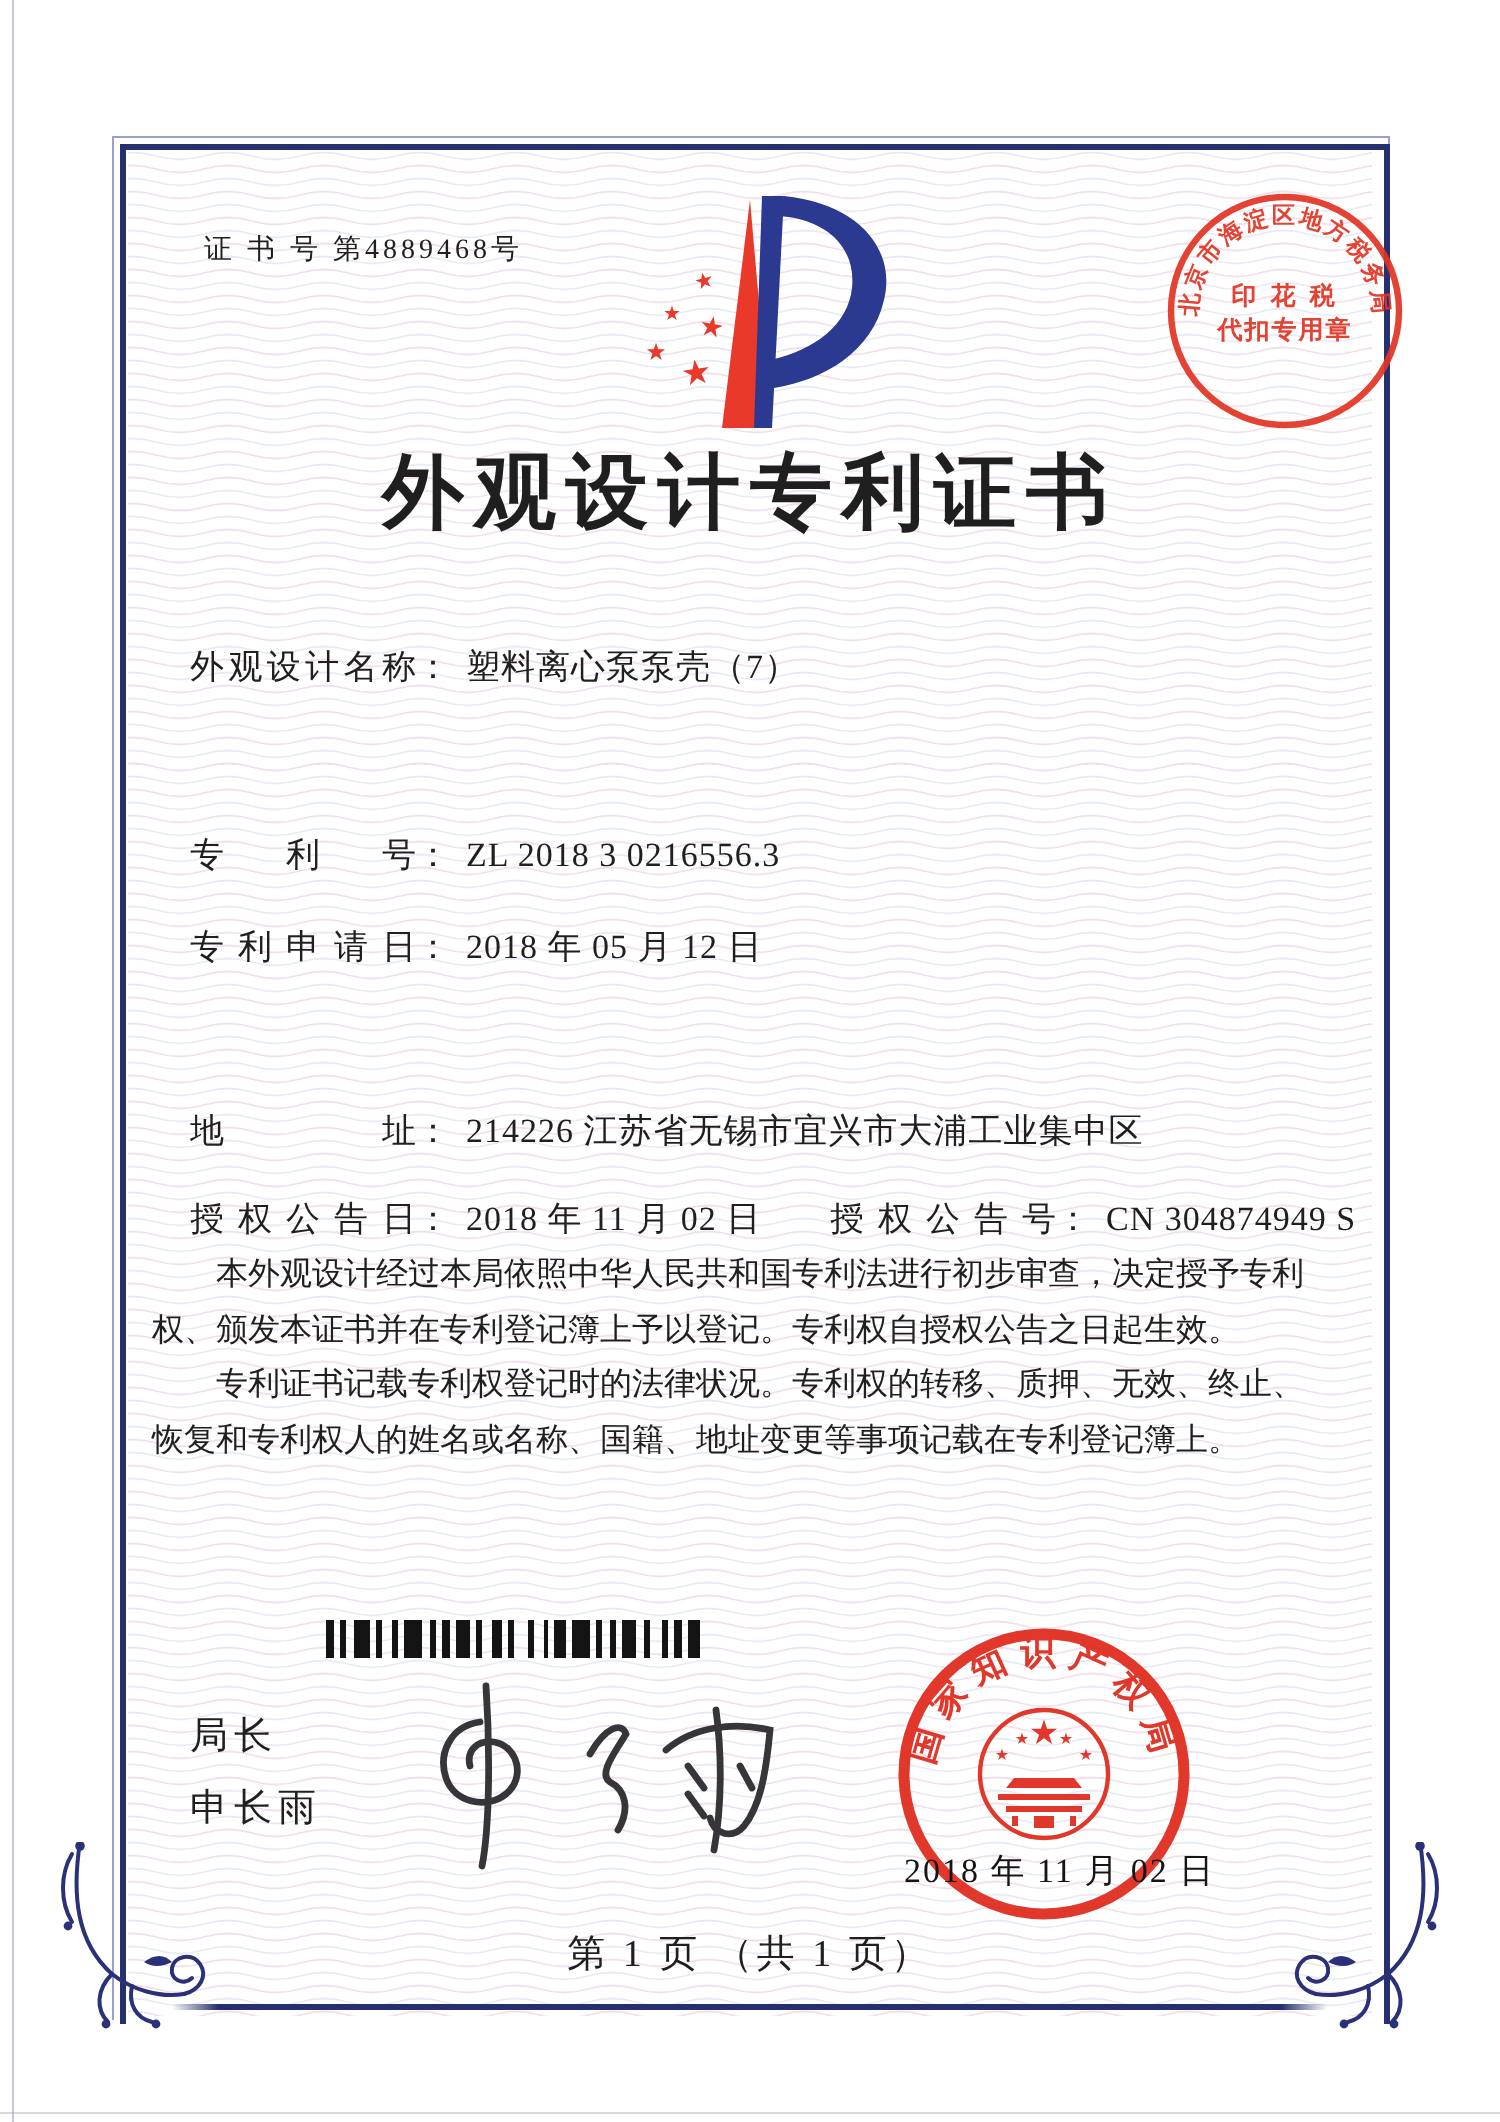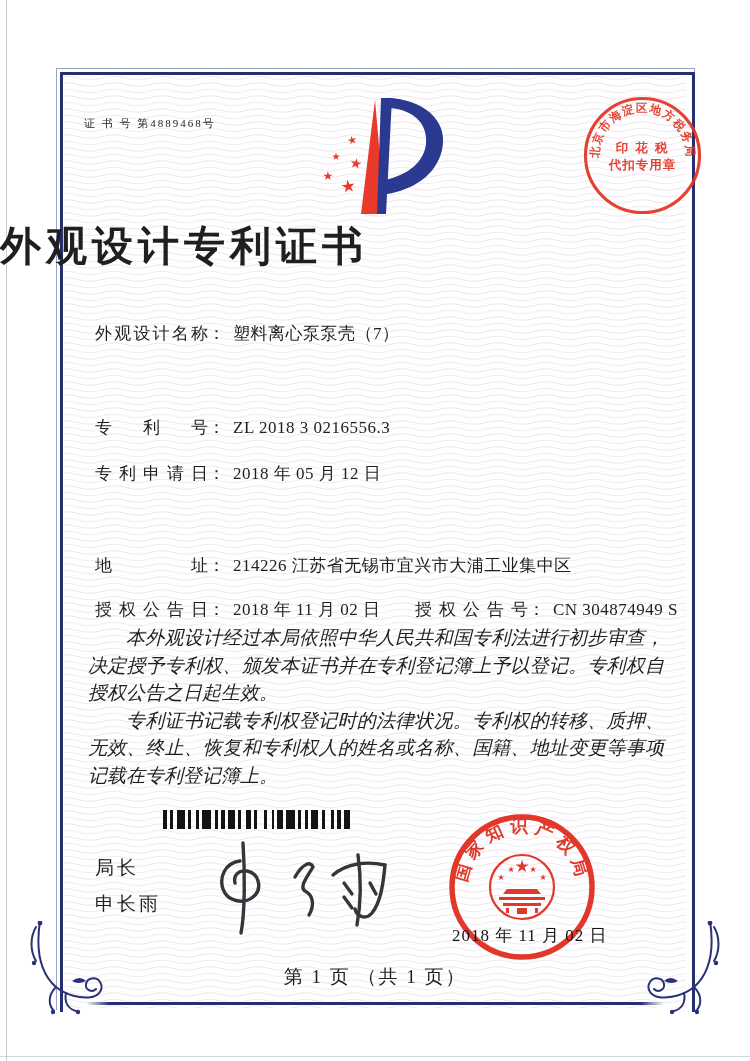--- a/index.html
+++ b/index.html
@@ -15,36 +15,36 @@
                border:3px solid #27306e;border-bottom:none;z-index:2;}
   .texture{position:absolute;left:64px;top:76px;width:622px;height:932px;overflow:hidden;z-index:1;}
   .texture svg{display:block;}
   .bottom-rule{position:absolute;left:86px;top:1002px;width:578px;height:3px;z-index:2;border-radius:2px;
                background:linear-gradient(90deg,rgba(39,48,110,0) 0,#27306e 4%,#27306e 96%,rgba(39,48,110,0) 100%);}
   .ornament{position:absolute;top:921px;width:80px;height:94px;z-index:2;}
   .ornament.left{left:26px;}
   .ornament.right{left:644px;transform:scaleX(-1);}
 
   
-  .cert-no{position:absolute;left:84px;top:116px;font-size:11px;letter-spacing:2px;z-index:3;}
+  .cert-no{position:absolute;left:102px;top:116px;font-size:14px;letter-spacing:2px;z-index:3;}
   .logo{position:absolute;left:295px;top:92px;width:175px;height:128px;z-index:3;}
   .tax-stamp{position:absolute;left:575px;top:88px;width:135px;height:135px;z-index:3;opacity:.92;}
-  .title{position:absolute;left:0;right:0;top:219px;font-size:41px;font-weight:700;
+  .title{position:absolute;left:0;right:0;top:219px;text-align:center;font-size:41px;font-weight:700;
          letter-spacing:5px;z-index:3;}
 
   
   .field-row{position:absolute;left:95px;width:570px;font-size:17px;z-index:3;white-space:nowrap;}
   .f-label{display:inline-block;width:113px;text-align:justify;text-align-last:justify;vertical-align:top;}
   .f-colon{display:inline-block;margin-right:8px;}
   .f-value{letter-spacing:.5px;}
   .f-right{position:absolute;left:320px;top:0;}
 
   
-  .body-text{position:absolute;left:88px;top:624px;width:576px;font-size:19px;line-height:27.5px;
-             font-style:italic;z-index:3;text-align:justify;}
+  .body-text{position:absolute;left:76px;top:624px;width:576px;font-size:16px;line-height:27.5px;
+             z-index:3;text-align:justify;}
   .body-text p{margin:0;text-indent:2em;}
 
   
   .barcode{position:absolute;left:163px;top:810px;height:19px;z-index:3;font-size:0;white-space:nowrap;}
   .barcode i{display:inline-block;height:19px;}
   .issuer-title{position:absolute;left:95px;top:855px;font-size:19px;letter-spacing:3px;z-index:3;
                 font-family:Liberation Mono, monospace;}
   .issuer-name{position:absolute;left:95px;top:891px;font-size:19px;letter-spacing:3px;z-index:3;
                font-family:"Liberation Sans","DejaVu Sans",sans-serif;}
   .signature{position:absolute;left:195px;top:833px;width:215px;height:108px;z-index:3;}

